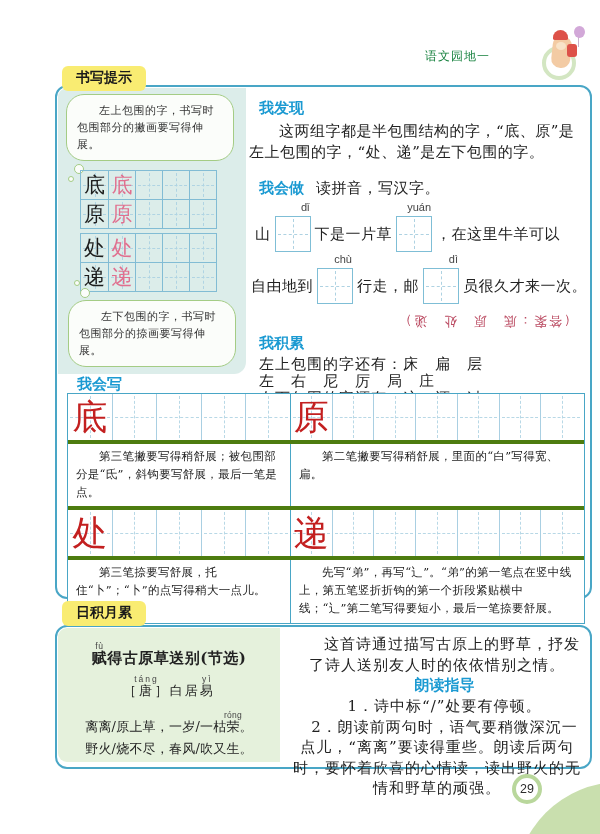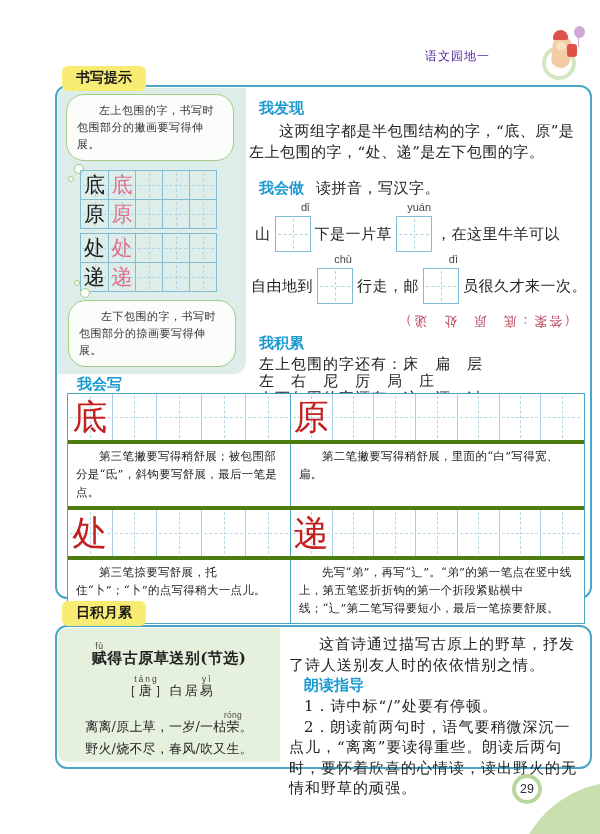--- a/index.html
+++ b/index.html
@@ -1,19 +1,19 @@
 <!DOCTYPE html>
 <html><head>
 <meta charset="utf-8">
 <style>
   html,body{margin:0;padding:0;}
   .page{position:relative;width:600px;height:834px;background:#ffffff;overflow:hidden;
         font-family:"DejaVu Serif","Liberation Serif",serif;color:#222;}
   
-  .unit-label{position:absolute;right:110px;top:48px;font-size:12px;color:#4c1d95;
+  .unit-label{position:absolute;right:110px;top:48px;font-size:12px;color:#15803d;
         font-family:"Liberation Sans","DejaVu Sans",sans-serif;letter-spacing:1px;}
   .mascot{position:absolute;left:540px;top:24px;width:50px;height:54px;}
   .m-balloon{position:absolute;left:34px;top:2px;width:11px;height:12px;border-radius:50%;background:#d2a8d8;}
   .m-string{position:absolute;left:38px;top:13px;width:1px;height:10px;background:#c9b3cc;}
   .m-ring{position:absolute;left:2px;top:22px;width:26px;height:26px;border-radius:50%;border:4px solid #d3e6c2;}
   .m-body{position:absolute;left:12px;top:12px;width:19px;height:32px;border-radius:9px;background:#f3cba4;transform:rotate(6deg);}
   .m-cap{position:absolute;left:13px;top:6px;width:15px;height:10px;border-radius:8px 8px 2px 2px;background:#dd5148;}
   .m-pack{position:absolute;left:27px;top:20px;width:10px;height:13px;border-radius:3px;background:#dd5148;}
   .m-face{position:absolute;left:16px;top:18px;width:10px;height:8px;border-radius:50%;background:#f8e3c8;}
   
@@ -82,21 +82,21 @@
   .noteR{width:291px;}
   .nr1{min-height:38px;} .nr2{min-height:62px;}
   
   .box2{position:absolute;left:55px;top:625px;width:533px;height:140px;border:2px solid #49a6c6;border-radius:12px;background:#fff;}
   .greenpanel{position:absolute;left:1px;top:1px;width:222px;height:134px;background:#e5f1dc;border-radius:9px 0 0 9px;text-align:center;}
   .poem-title{margin-top:14px;font-size:15px;font-weight:bold;letter-spacing:0.5px;}
   .poem-author{margin-top:7px;font-size:13px;letter-spacing:2px;}
   .poem-line{margin-top:3px;font-size:13px;line-height:19px;letter-spacing:0.2px;}
   .pl1{margin-top:11px;}
   ruby rt{font-size:8.5px;color:#444;font-family:"Liberation Sans","DejaVu Sans",sans-serif;font-weight:normal;}
-  .box2right{position:absolute;left:232px;top:7px;width:296px;}
+  .box2right{position:absolute;left:232px;top:7px;width:296px;text-align:center;}
   .box2right .bodytext{font-size:15px;letter-spacing:1px;line-height:20.5px;}
   .guide-head{margin:1px 0 1px 15px;}
   .guide1{font-size:15px;letter-spacing:1px;line-height:20.5px;margin-left:15px;}
   .guide2{font-size:15px;letter-spacing:1px;line-height:20.5px;margin:0;text-indent:1em;}
   
   .hill{position:absolute;left:515px;top:782px;width:210px;height:210px;border-radius:50%;background:#c9dfae;}
   .pagenum{position:absolute;left:512px;top:774px;width:22px;height:22px;border:4px solid #b9d79c;border-radius:50%;
            background:#fff;z-index:6;text-align:center;line-height:22px;font-size:12.5px;color:#2c2c2c;
            font-family:"Liberation Sans","DejaVu Sans",sans-serif;}
 </style>

